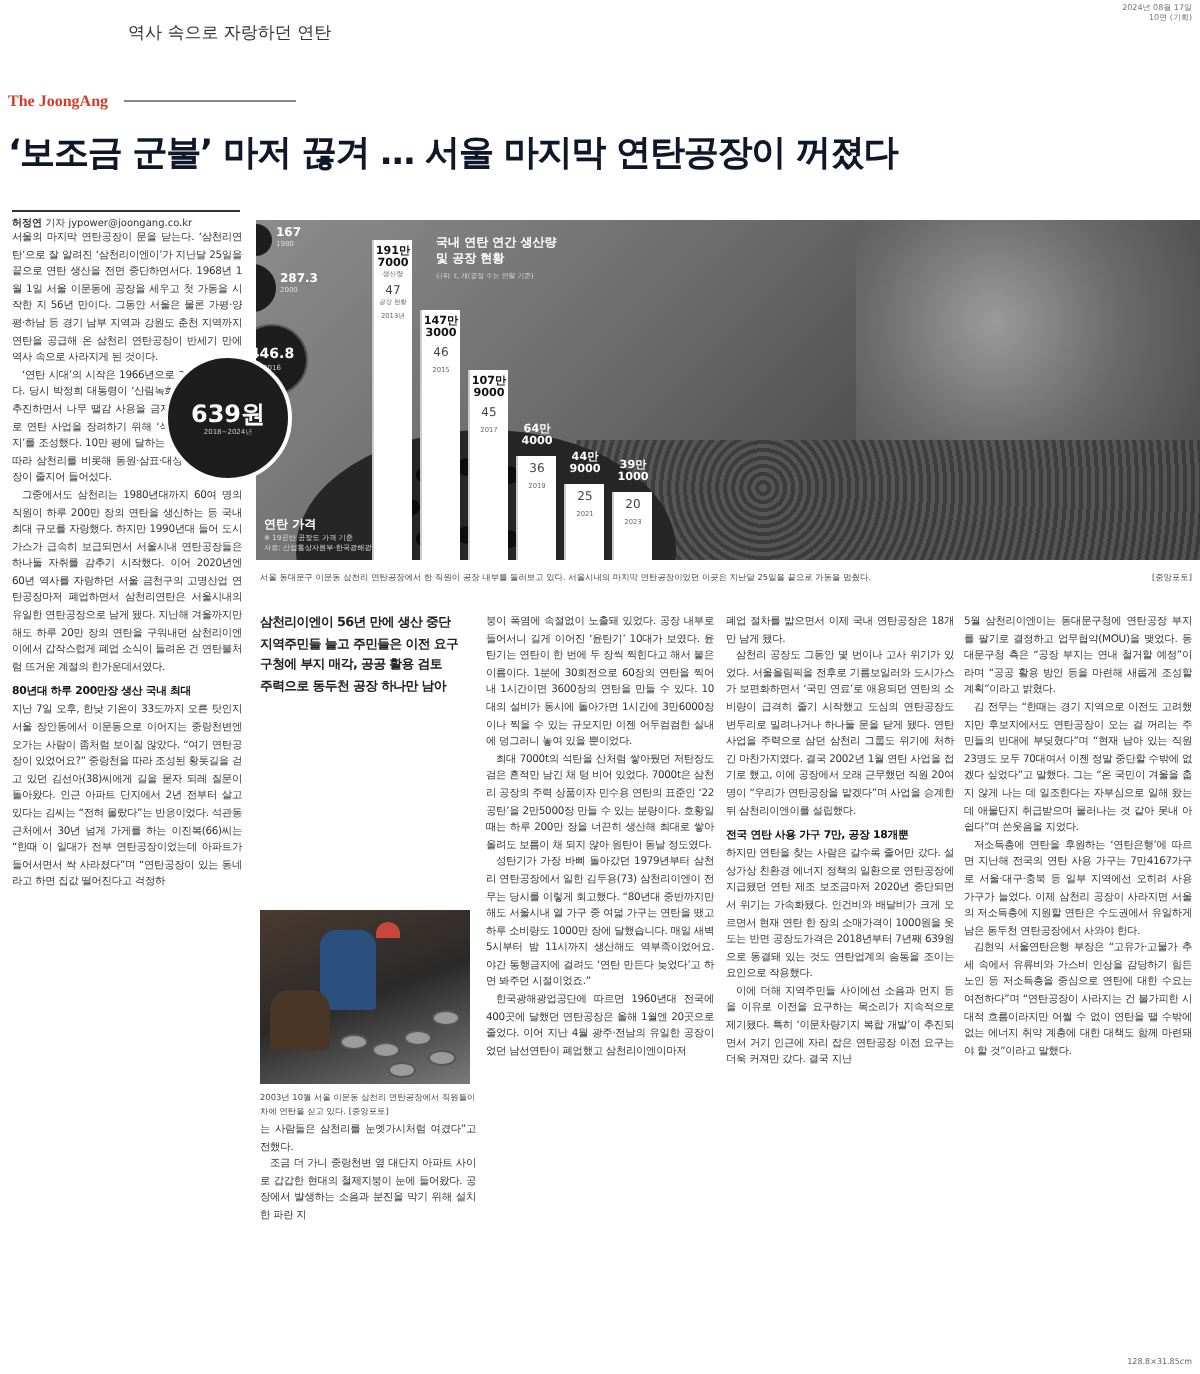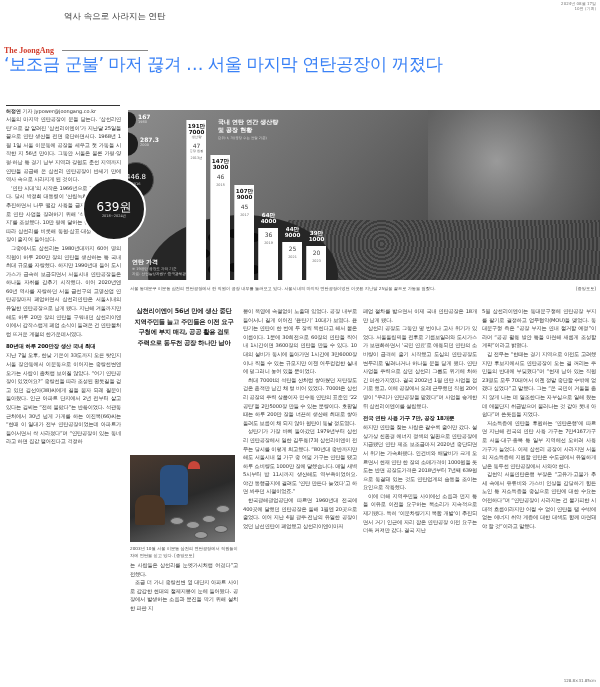--- a/index.html
+++ b/index.html
@@ -4,37 +4,37 @@
 <style>
   * { box-sizing: border-box; margin: 0; padding: 0; }
   html, body { width: 600px; height: 687px; background: #ffffff; overflow: hidden; }
   body { font-family: "DejaVu Sans", "Liberation Sans", sans-serif; color: #222; position: relative; }
 
   .masthead-logo { position: absolute; left: 4px; top: 2px; font-family: "Liberation Serif", serif; font-size: 8px; font-weight: bold; color: #d23b2a; margin-top: 44px; }
   .masthead-date { position: absolute; right: 4px; top: 1px; font-size: 4px; line-height: 5px; color: #777; text-align: right; }
 
   .section-label { position: absolute; left: 64px; top: 11px; font-size: 8.5px; color: #333; }
   .headline-rule { position: absolute; left: 62px; top: 50px; width: 86px; height: 1px; background: #888; }
-  .headline { position: absolute; left: 4px; top: 52px; font-size: 17.5px; font-weight: normal; letter-spacing: -0.6px; color: #3b82f6; white-space: nowrap; }
+  .headline { position: absolute; left: 4px; top: 64px; font-size: 17.5px; font-weight: bold; letter-spacing: -0.6px; color: #0f172a; white-space: nowrap; }
 
   .byline-rule { position: absolute; left: 6px; top: 105px; width: 114px; height: 1px; background: #333; }
   .byline { position: absolute; left: 6px; top: 108px; font-size: 5px; color: #333; white-space: nowrap; }
   .byline b { font-weight: bold; }
 
   .col { position: absolute; font-size: 5.2px; line-height: 8.6px; color: #333; text-align: justify; letter-spacing: -0.15px; }
   .col p { text-indent: 5px; }
   .col p.noindent { text-indent: 0; }
   .subhead { font-weight: bold; color: #111; font-size: 5.4px; line-height: 9px; margin-top: 4px; }
 
   
   .hero { position: absolute; left: 128px; top: 110px; width: 472px; height: 170px; background: linear-gradient(135deg, #8c8c8c 0%, #6a6a6a 40%, #4a4a4a 70%, #2e2e2e 100%); overflow: hidden; }
   .hero-photo { position: absolute; left: 300px; top: 0; width: 172px; height: 170px; background: radial-gradient(circle at 40% 30%, #9a9a9a 0%, #6b6b6b 40%, #3c3c3c 100%); }
   .hero-slag { position: absolute; left: 160px; top: 110px; width: 312px; height: 60px; background: repeating-radial-gradient(circle at 30% 40%, #555 0 2px, #3a3a3a 2px 4px); opacity: .9; }
   .bubble { position: absolute; border-radius: 50%; background: #1d1d1d; color: #fff; display: flex; flex-direction: column; align-items: center; justify-content: center; text-align: center; }
-  .bubble .v { font-weight: normal; line-height: 1; }
+  .bubble .v { font-weight: bold; line-height: 1; }
   .bubble .y { font-size: 3.5px; color: #ccc; margin-top: 1px; }
   .bubble-label { position: absolute; color: #fff; font-weight: bold; font-size: 6px; }
   .bubble-label .y { display:block; font-size: 3.5px; color:#ddd; font-weight: normal; }
 
   .coal { position: absolute; left: 20px; top: 105px; width: 190px; height: 120px; border-radius: 50%; background: #262626; }
   .coal-hole { position: absolute; width: 12px; height: 9px; border-radius: 50%; background: #0c0c0c; }
 
   .price-note { position: absolute; left: 4px; top: 148px; color: #fff; }
   .price-note .t { font-size: 6px; font-weight: bold; }
   .price-note .n { font-size: 3.6px; color: #ddd; line-height: 5px; }
@@ -45,41 +45,41 @@
   .bar .prod { font-weight: bold; font-size: 5.6px; line-height: 6px; margin-top: 3px; color: #111; }
   .bar .prod-lbl { font-size: 3.4px; color: #666; }
   .bar .fac { font-size: 6px; color: #444; margin-top: 3px; }
   .bar .fac-lbl { font-size: 3.2px; color: #666; }
   .bar .yr { font-size: 3.4px; color: #666; margin-top: 3px; }
   .bar.above .prod { position: absolute; top: -16px; left: 0; right: 0; color: #fff; margin: 0; }
 
   .caption { position: absolute; left: 130px; top: 286px; font-size: 4.2px; color: #444; white-space: nowrap; }
   .caption-credit { position: absolute; right: 4px; top: 286px; font-size: 4.2px; color: #444; }
 
-  .deck { position: absolute; left: 130px; top: 306px; width: 108px; font-size: 6.4px; font-weight: bold; line-height: 10.5px; color: #222; letter-spacing: -0.3px; text-align: center; }
+  .deck { position: absolute; left: 130px; top: 306px; width: 108px; font-size: 6.4px; font-weight: bold; line-height: 10.5px; color: #222; letter-spacing: -0.3px; }
 
   .photo2 { position: absolute; left: 130px; top: 455px; width: 105px; height: 87px; background: linear-gradient(160deg, #4a3a30 0%, #2a2a2a 50%, #7a7a7a 100%); overflow: hidden; }
   .photo2 .puck { position: absolute; width: 14px; height: 8px; border-radius: 50%; background: #9b9b9b; border: 1px solid #555; }
   .photo2 .worker1 { position: absolute; left: 30px; top: 10px; width: 28px; height: 40px; background: #2b4f7e; border-radius: 8px 8px 2px 2px; }
   .photo2 .worker2 { position: absolute; left: 5px; top: 40px; width: 30px; height: 30px; background: #4a3626; border-radius: 10px 10px 2px 2px; }
   .photo2 .cap { position: absolute; left: 58px; top: 6px; width: 12px; height: 8px; background: #c8463a; border-radius: 6px 6px 0 0; }
   .photo2-caption { position: absolute; left: 130px; top: 545px; width: 108px; font-size: 4.2px; line-height: 7px; color: #444; }
 
   .footer-note { position: absolute; right: 4px; top: 678px; font-size: 4px; color: #666; }
 </style>
 </head>
 <body>
 
 <div class="masthead-logo">The JoongAng</div>
 <div class="masthead-date">
   <div>2024년 08월 17일</div>
   <div>10면 (기획)</div>
 </div>
 
-<div class="section-label">역사 속으로 사라지는 연탄</div>
+<div class="section-label">역사 속으로 자랑하던 연탄</div>
 <div class="headline-rule"></div>
 <h1 class="headline">‘보조금 군불’ 마저 끊겨 … 서울 마지막 연탄공장이 꺼졌다</h1>
 
 <div class="byline-rule"></div>
 <div class="byline">
   <b>허정연</b>
   <span>기자</span>
   <span>jypower@joongang.co.kr</span>
 </div>
 

